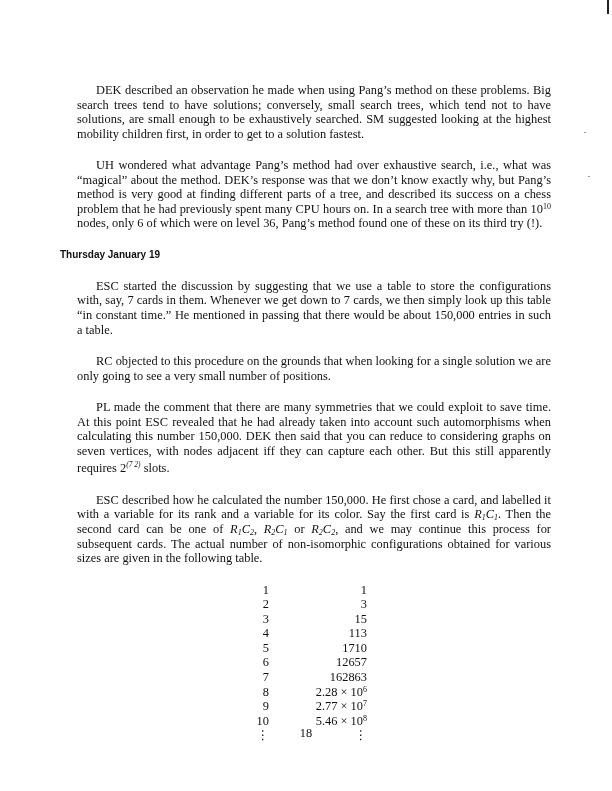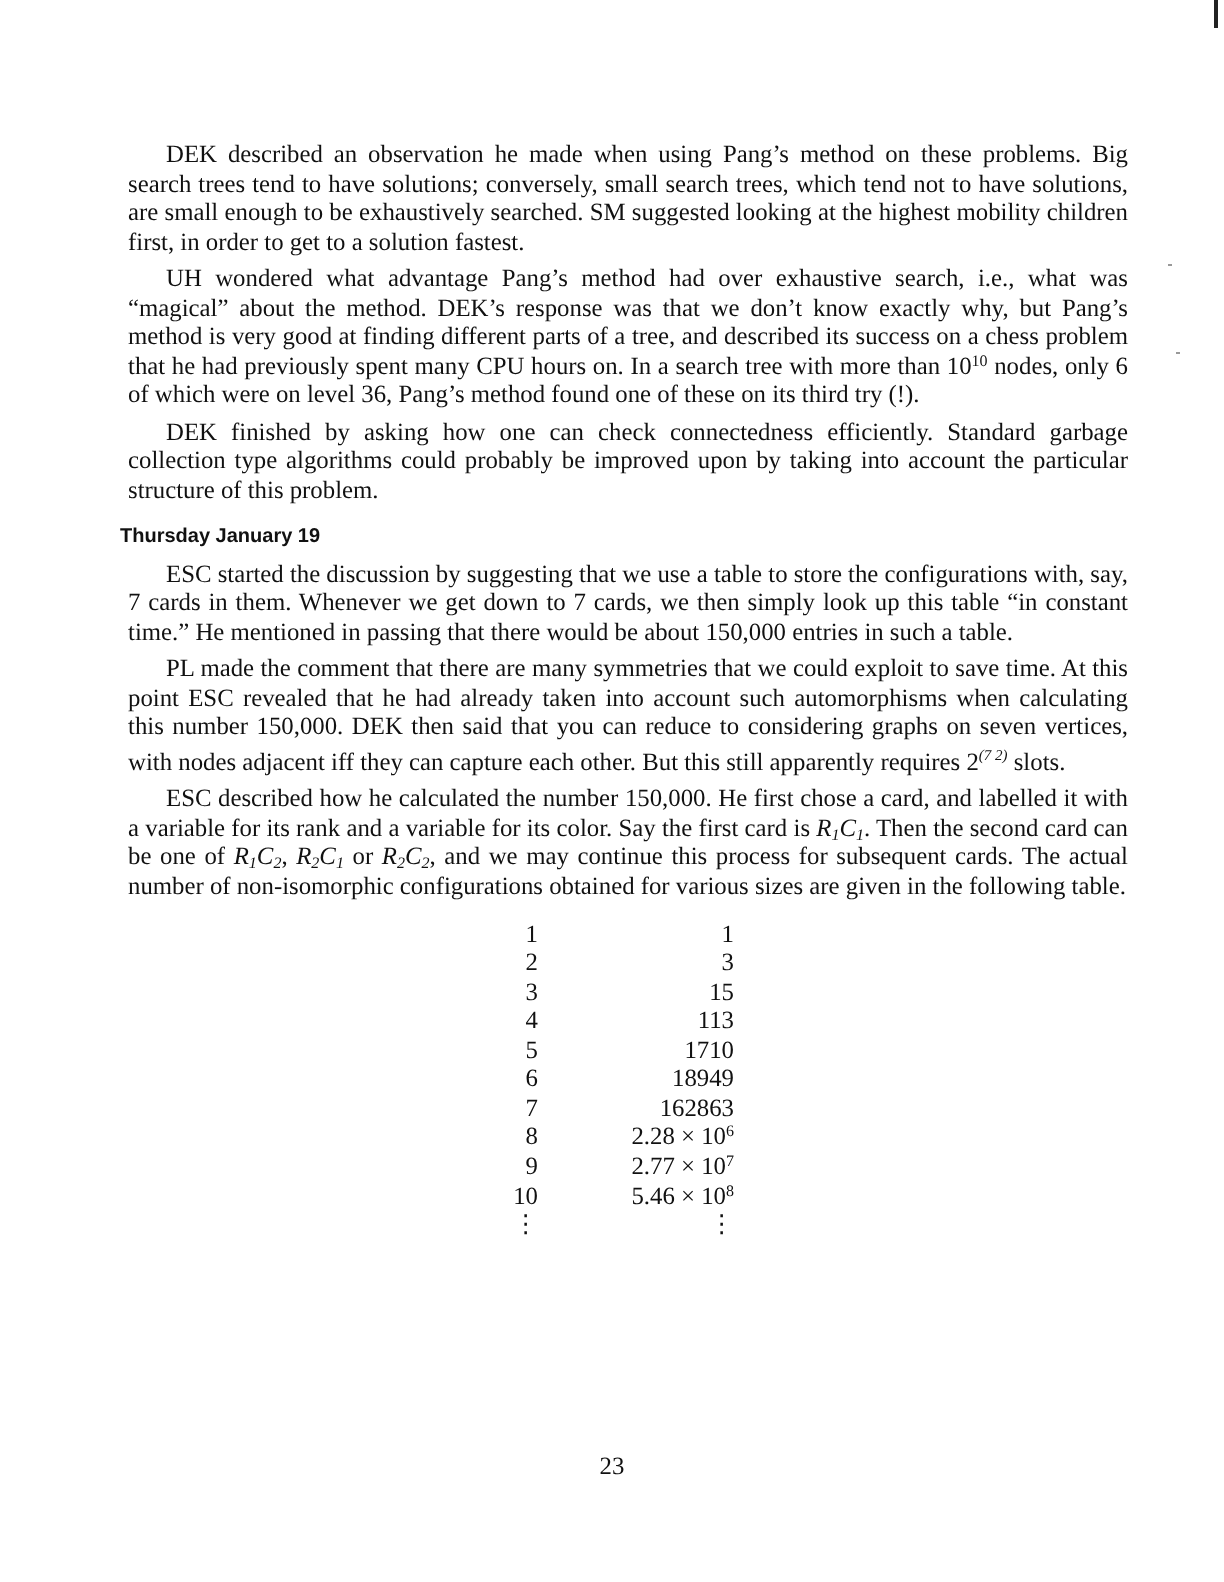--- a/index.html
+++ b/index.html
@@ -7,21 +7,21 @@
     width: 612px; height: 791px; position: relative; overflow: hidden;
     font-family: "Liberation Serif", "DejaVu Serif", serif;
     color: #111;
   }
   .edge-mark { position: absolute; left: 607px; top: 0; width: 2px; height: 14px; background: #222; }
   .margin-dot { position: absolute; width: 2px; height: 1px; background: #999; }
   .page {
     position: absolute; left: 60px; top: 66px; width: 508px;
     font-size: 12.4px; line-height: 14.55px; text-align: justify;
   }
-  .page p { margin: 4px; text-indent: 19px; }
+  .page p { margin: 17px; text-indent: 19px; }
   .heading {
     font-family: "Liberation Sans", "DejaVu Sans", sans-serif;
     font-weight: bold; font-size: 10px; margin-top: 9px; line-height: 14px;
   }
   sup { font-size: 8px; line-height: 0; vertical-align: 4px; }
   sub { font-size: 8px; line-height: 0; vertical-align: -2px; }
   .binom { font-size: 7.5px; vertical-align: 5px; font-style: italic; }
   .table {
     margin: 9px 0 0 0; position: relative; left: 185px; width: 140px;
     font-size: 12.4px; line-height: 14.55px;
@@ -37,25 +37,25 @@
 </head>
 <body>
 
 <div class="edge-mark"></div>
 <div class="margin-dot" style="left:584px;top:132px"></div>
 <div class="margin-dot" style="left:588px;top:176px"></div>
 
 <div class="page">
   <p>DEK described an observation he made when using Pang’s method on these problems. Big search trees tend to have solutions; conversely, small search trees, which tend not to have solutions, are small enough to be exhaustively searched. SM suggested looking at the highest mobility children first, in order to get to a solution fastest.</p>
   <p><span>UH wondered what advantage Pang’s method had over exhaustive search, i.e., what was “magical” about the method. DEK’s response was that we don’t know exactly why, but Pang’s method is very good at finding different parts of a tree, and described its success on a chess problem that he had previously spent many CPU hours on. In a search tree with more than 10</span><sup>10</sup><span> nodes, only 6 of which were on level 36, Pang’s method found one of these on its third try (!).</span></p>
-  <p>DEK finished by asking how one can check connectedness efficiently. Standard garbage collection type algorithms could probably be improved upon by taking into account the particular structure of this problem.</p>
 
   <div class="heading">Thursday January 19</div>
 
   <p>ESC started the discussion by suggesting that we use a table to store the configurations with, say, 7 cards in them. Whenever we get down to 7 cards, we then simply look up this table “in constant time.” He mentioned in passing that there would be about 150,000 entries in such a table.</p>
+  <p>RC objected to this procedure on the grounds that when looking for a single solution we are only going to see a very small number of positions.</p>
   <p><span>PL made the comment that there are many symmetries that we could exploit to save time. At this point ESC revealed that he had already taken into account such automorphisms when calculating this number 150,000. DEK then said that you can reduce to considering graphs on seven vertices, with nodes adjacent iff they can capture each other. But this still apparently requires 2</span><span class="binom">(7 2)</span><span> slots.</span></p>
   <p><span>ESC described how he calculated the number 150,000. He first chose a card, and labelled it with a variable for its rank and a variable for its color. Say the first card is </span><i>R<sub>1</sub>C<sub>1</sub></i><span>. Then the second card can be one of </span><i>R<sub>1</sub>C<sub>2</sub></i><span>, </span><i>R<sub>2</sub>C<sub>1</sub></i><span> or </span><i>R<sub>2</sub>C<sub>2</sub></i><span>, and we may continue this process for subsequent cards. The actual number of non-isomorphic configurations obtained for various sizes are given in the following table.</span></p>
 
   <div class="table">
     <div class="trow">
         <span class="tcol-n">1</span>
         <span class="tcol-v">1</span>
       </div>
     <div class="trow">
         <span class="tcol-n">2</span>
@@ -68,21 +68,21 @@
     <div class="trow">
         <span class="tcol-n">4</span>
         <span class="tcol-v">113</span>
       </div>
     <div class="trow">
         <span class="tcol-n">5</span>
         <span class="tcol-v">1710</span>
       </div>
     <div class="trow">
         <span class="tcol-n">6</span>
-        <span class="tcol-v">18949</span>
+        <span class="tcol-v">12657</span>
       </div>
     <div class="trow">
         <span class="tcol-n">7</span>
         <span class="tcol-v">162863</span>
       </div>
     <div class="trow">
         <span class="tcol-n">8</span>
         <span class="tcol-v"><span>2.28 × 10</span><sup>6</sup></span>
       </div>
     <div class="trow">
@@ -93,13 +93,13 @@
         <span class="tcol-n">10</span>
         <span class="tcol-v"><span>5.46 × 10</span><sup>8</sup></span>
       </div>
     <div class="trow">
         <span class="tcol-n">⋮</span>
         <span class="tcol-v">⋮</span>
       </div>
   </div>
 </div>
 
-<div class="pageno">23</div>
+<div class="pageno">18</div>
 
 </body></html>

